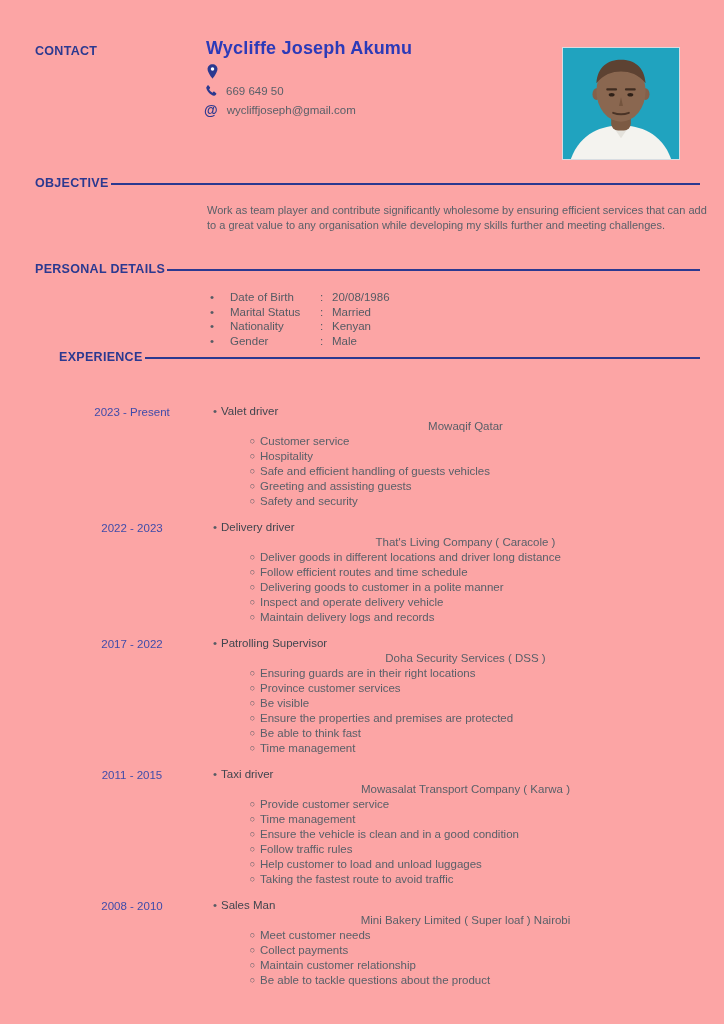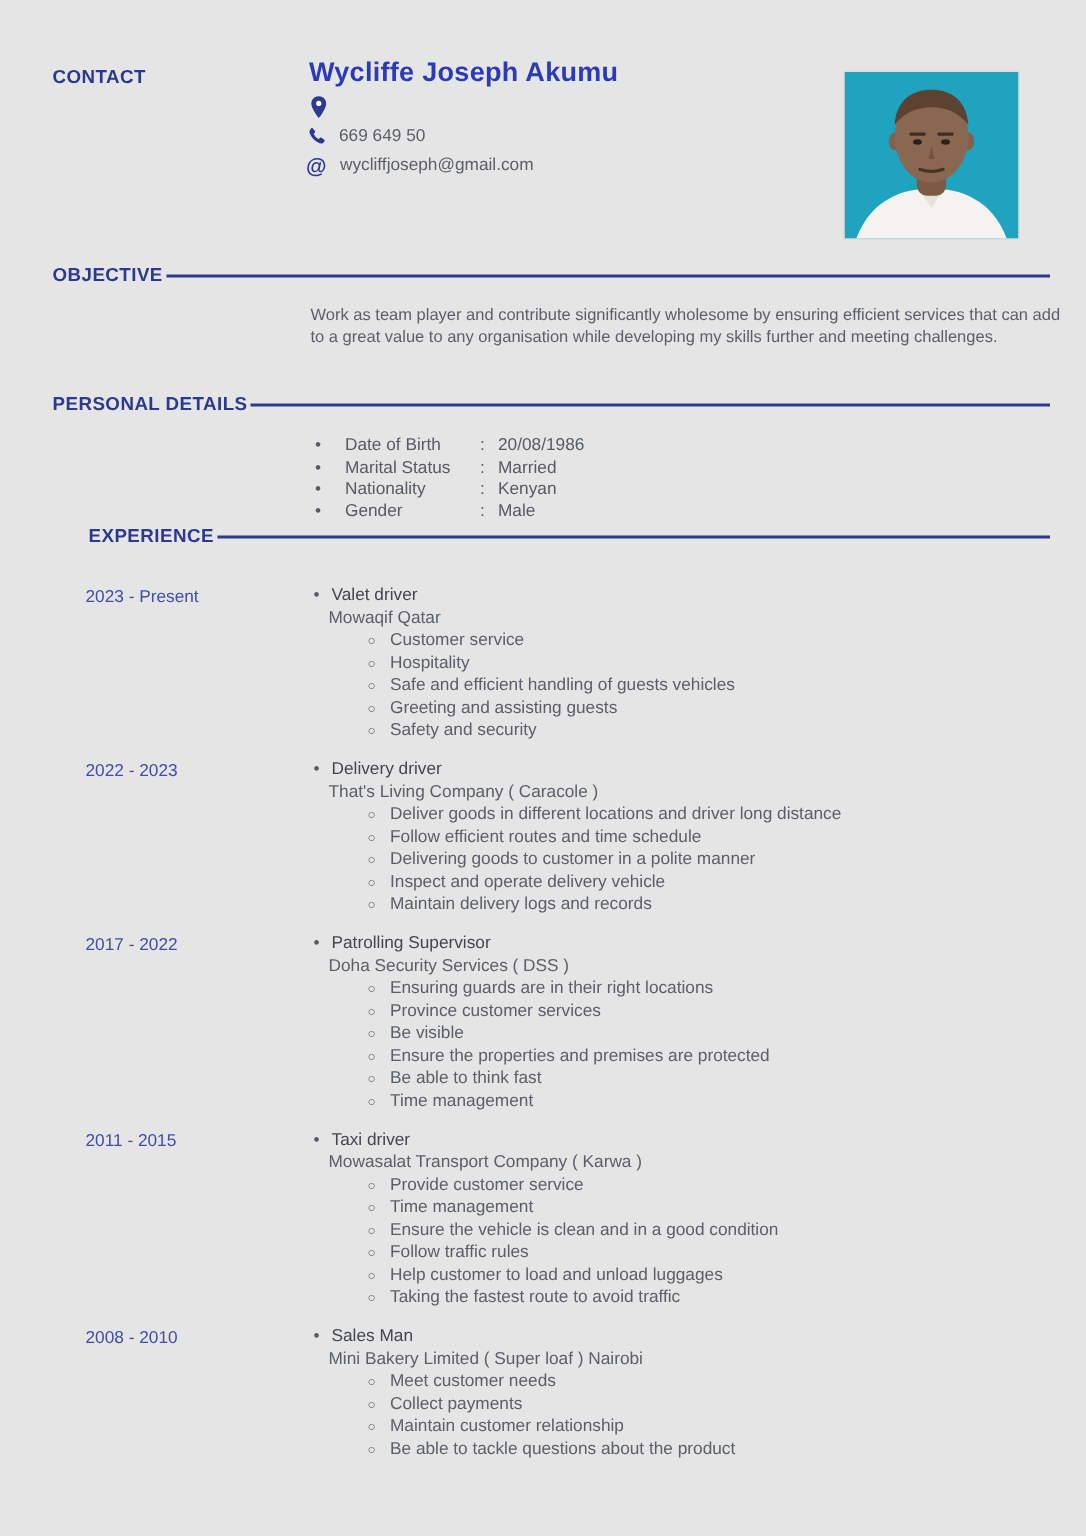--- a/index.html
+++ b/index.html
@@ -5,21 +5,21 @@
   * { margin: 0; padding: 0; box-sizing: border-box; }
   html, body { background: #ffffff; }
   body {
     font-family: "Liberation Sans", "DejaVu Sans", sans-serif;
     color: #5a6069;
   }
   .page {
     position: relative;
     width: 724px;
     height: 1024px;
-    background: #e5e5e5;
+    background: #fca5a5;
     overflow: hidden;
   }
 
   
   .contact-label {
     position: absolute; left: 35px; top: 44px;
     color: #2b3990; font-weight: 700; font-size: 12.5px; letter-spacing: 0.3px;
   }
   .name {
     position: absolute; left: 206px; top: 38px;
@@ -59,21 +59,21 @@
 
   
   .pd-list { position: absolute; left: 207px; top: 290px; }
   .pd-row { display: flex; font-size: 11.5px; line-height: 14.6px; color: #555b64; }
   .pd-row::before { content: "•"; width: 20px; flex: none; text-align: left; padding-left: 3px; color: #555b64; }
   .pd-label { width: 90px; flex: none; }
   .pd-sep { width: 12px; flex: none; }
   .pd-value { flex: 1; }
 
   
-  .jobs { position: absolute; left: 57px; top: 390px; right: 12px; }
+  .jobs { position: absolute; left: 57px; top: 404px; right: 12px; text-align: center; }
   .job { display: flex; margin-bottom: 11px; }
   .job-period { flex: none; width: 150px; color: #3f4caa; font-size: 11.5px; line-height: 15px; padding-top: 1px; }
   .job-main { flex: 1; font-size: 11.5px; line-height: 15px; }
   .job-title-row { display: flex; color: #41464f; font-weight: 400; }
   .job-title-row::before { content: "•"; width: 12px; flex: none; color: #555b64; font-weight: 400; padding-left: 2px; }
   .job-company { color: #5a6069; padding-left: 12px; font-weight: 400; }
   .duties { margin-top: 0; }
   .duty { display: flex; color: #5a6069; }
   .duty::before { content: "○"; flex: none; width: 15px; margin-left: 38px; font-size: 9px; line-height: 15px; color: #555b64; }
 </style>

